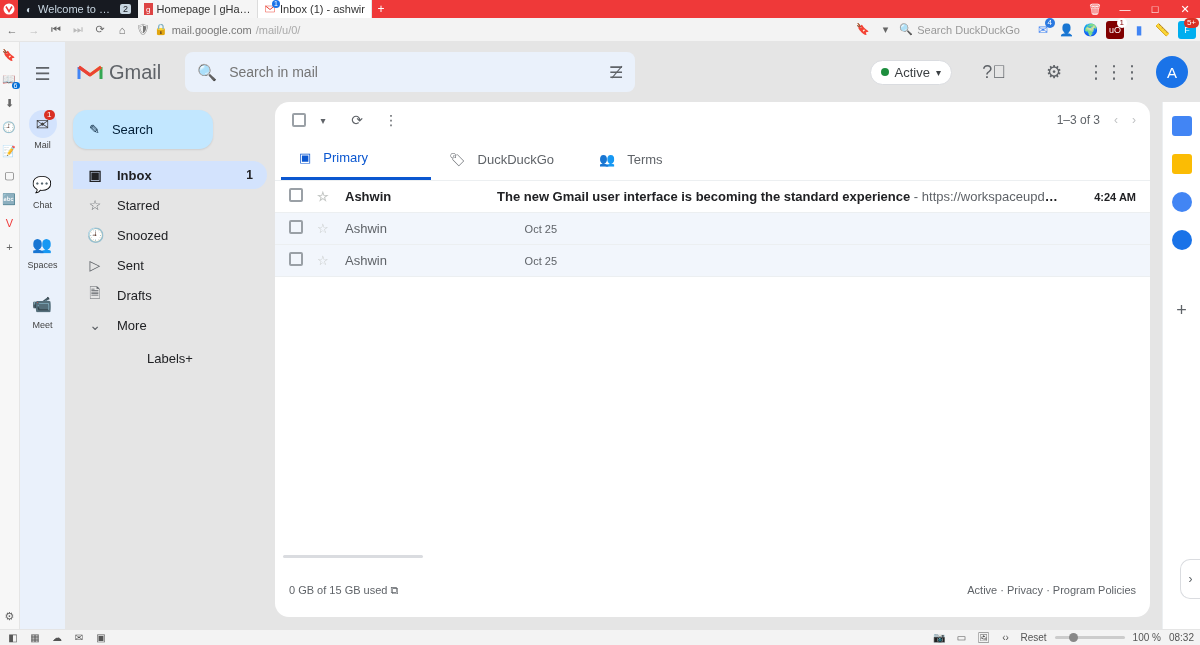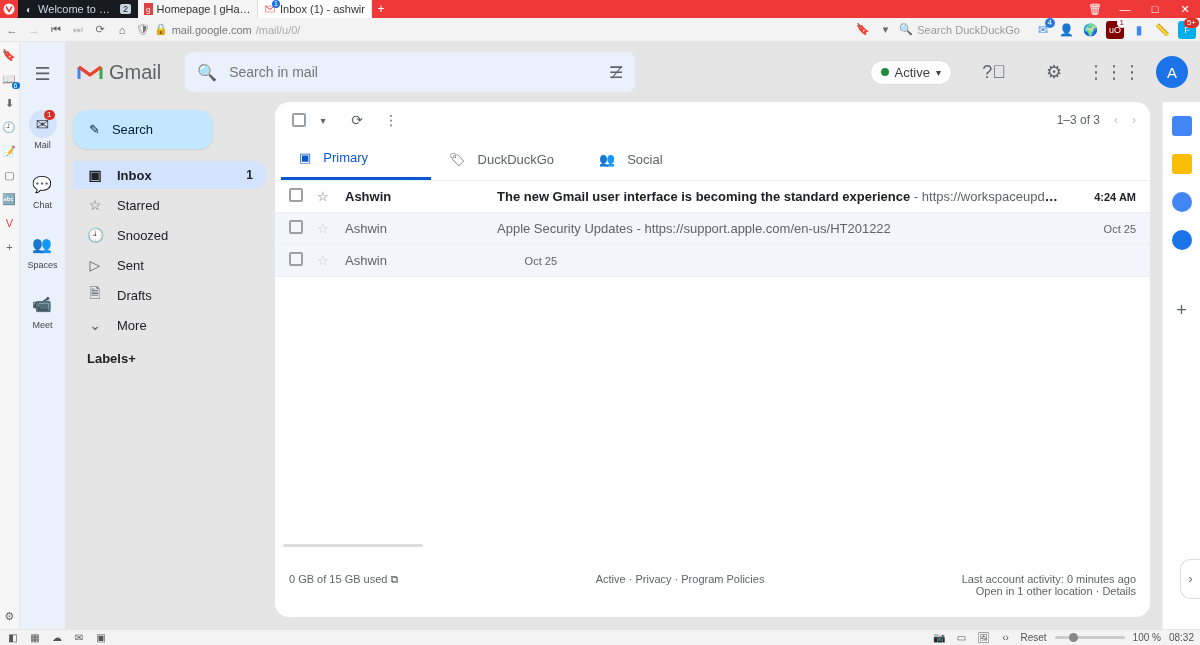--- a/index.html
+++ b/index.html
@@ -49,21 +49,21 @@
 .hicon{width:36px;height:36px;display:flex;align-items:center;justify-content:center;color:#5f6368;font-size:18px;border-radius:50%;}
 .avatar{width:32px;height:32px;border-radius:50%;background:#1a73e8;color:#fff;display:flex;align-items:center;justify-content:center;font-size:15px;font-weight:500;}
 .body-row{flex:1;display:flex;min-height:0;}
 .lnav{width:210px;padding:8px 8px 8px 8px;display:flex;flex-direction:column;gap:2px;}
 .compose{background:#c2e7ff;border-radius:14px;padding:12px 16px;display:flex;align-items:center;gap:12px;font-size:13px;color:#001d35;font-weight:500;width:140px;margin-bottom:10px;box-shadow:0 1px 2px rgba(0,0,0,0.1);}
 .lnav-item{display:flex;align-items:center;gap:14px;padding:4px 14px;border-radius:0 14px 14px 0;font-size:13px;color:#202124;height:28px;}
 .lnav-item.sel{background:#d3e3fd;font-weight:600;}
 .lnav-item .cnt{margin-left:auto;font-size:12px;}
 .lnav-item .lic{width:16px;text-align:center;color:#5f6368;font-size:14px;}
 .lnav-item.sel .lic{color:#202124;}
-.labels-hdr{display:flex;align-items:center;justify-content:flex-start;padding:10px 14px 4px;font-size:13px;font-weight:700;color:#202124;}
+.labels-hdr{display:flex;align-items:center;justify-content:center;padding:10px 14px 4px;font-size:13px;font-weight:400;color:#202124;}
 .mailpane{flex:1;background:#fff;border-radius:14px;margin:0 12px 12px 0;display:flex;flex-direction:column;overflow:hidden;min-width:0;}
 .toolbar{display:flex;align-items:center;padding:8px 14px;gap:14px;color:#5f6368;font-size:14px;}
 .toolbar .tbic{width:20px;height:20px;display:flex;align-items:center;justify-content:center;}
 .tb-spacer{flex:1;}
 .pager{font-size:12px;color:#5f6368;display:flex;align-items:center;gap:14px;}
 .tabs{display:flex;border-bottom:1px solid #eceff1;padding-left:6px;}
 .mtab{display:flex;align-items:center;gap:12px;padding:12px 18px;font-size:13px;color:#5f6368;min-width:150px;}
 .mtab.sel{color:#0b57d0;border-bottom:3px solid #0b57d0;font-weight:500;}
 .maillist{flex:1;display:flex;flex-direction:column;}
 .mrow{display:flex;align-items:center;padding:0 14px;height:32px;font-size:13px;color:#5f6368;border-bottom:1px solid #eceff1;gap:12px;min-width:0;}
@@ -288,54 +288,49 @@
             <div class="mtab sel">
               <span>▣</span>
               <span>Primary</span>
             </div>
             <div class="mtab">
               <span>🏷</span>
               <span>DuckDuckGo</span>
             </div>
             <div class="mtab">
               <span>👥</span>
-              <span>Social</span>
+              <span>Terms</span>
             </div>
           </div>
           <div class="maillist">
             <div class="mrow unread">
               <span class="chk"><span class="chkbox"></span></span>
               <span class="star">☆</span>
               <span class="sender">Ashwin</span>
               <span class="subj"><span>The new Gmail user interface is becoming the standard experience</span><span class="snip"> - https://workspaceupdates.googleblog.com/2022/11/new-gmail-user-interface-standard-experienc...</span></span>
               <span class="date">4:24 AM</span>
             </div>
             <div class="mrow">
               <span class="chk"><span class="chkbox"></span></span>
               <span class="star">☆</span>
               <span class="sender">Ashwin</span>
-              <span class="subj"><span>Apple Security Updates</span><span class="snip"> - https://support.apple.com/en-us/HT201222</span></span>
               <span class="date">Oct 25</span>
             </div>
             <div class="mrow">
               <span class="chk"><span class="chkbox"></span></span>
               <span class="star">☆</span>
               <span class="sender">Ashwin</span>
               <span class="date">Oct 25</span>
             </div>
             <div style="flex:1"></div>
             <div class="scrollhint"></div>
             <div class="mailfoot">
               <div><span>0 GB of 15 GB used</span> <span>⧉</span></div>
               <div class="center">
                 <a>Active</a> · <a>Privacy</a> · <a>Program Policies</a>
-              </div>
-              <div class="right">
-                <div>Last account activity: 0 minutes ago</div>
-                <div><span>Open in 1 other location</span> · <a>Details</a></div>
               </div>
             </div>
           </div>
         </div>
 
         <div class="rside" style="position:relative;">
           <div class="ric" style="background:#4285f4;"></div>
           <div class="ric" style="background:#fbbc04;"></div>
           <div class="ric" style="background:#4285f4;border-radius:50%;"></div>
           <div class="ric" style="background:#1a73e8;border-radius:50%;"></div>

